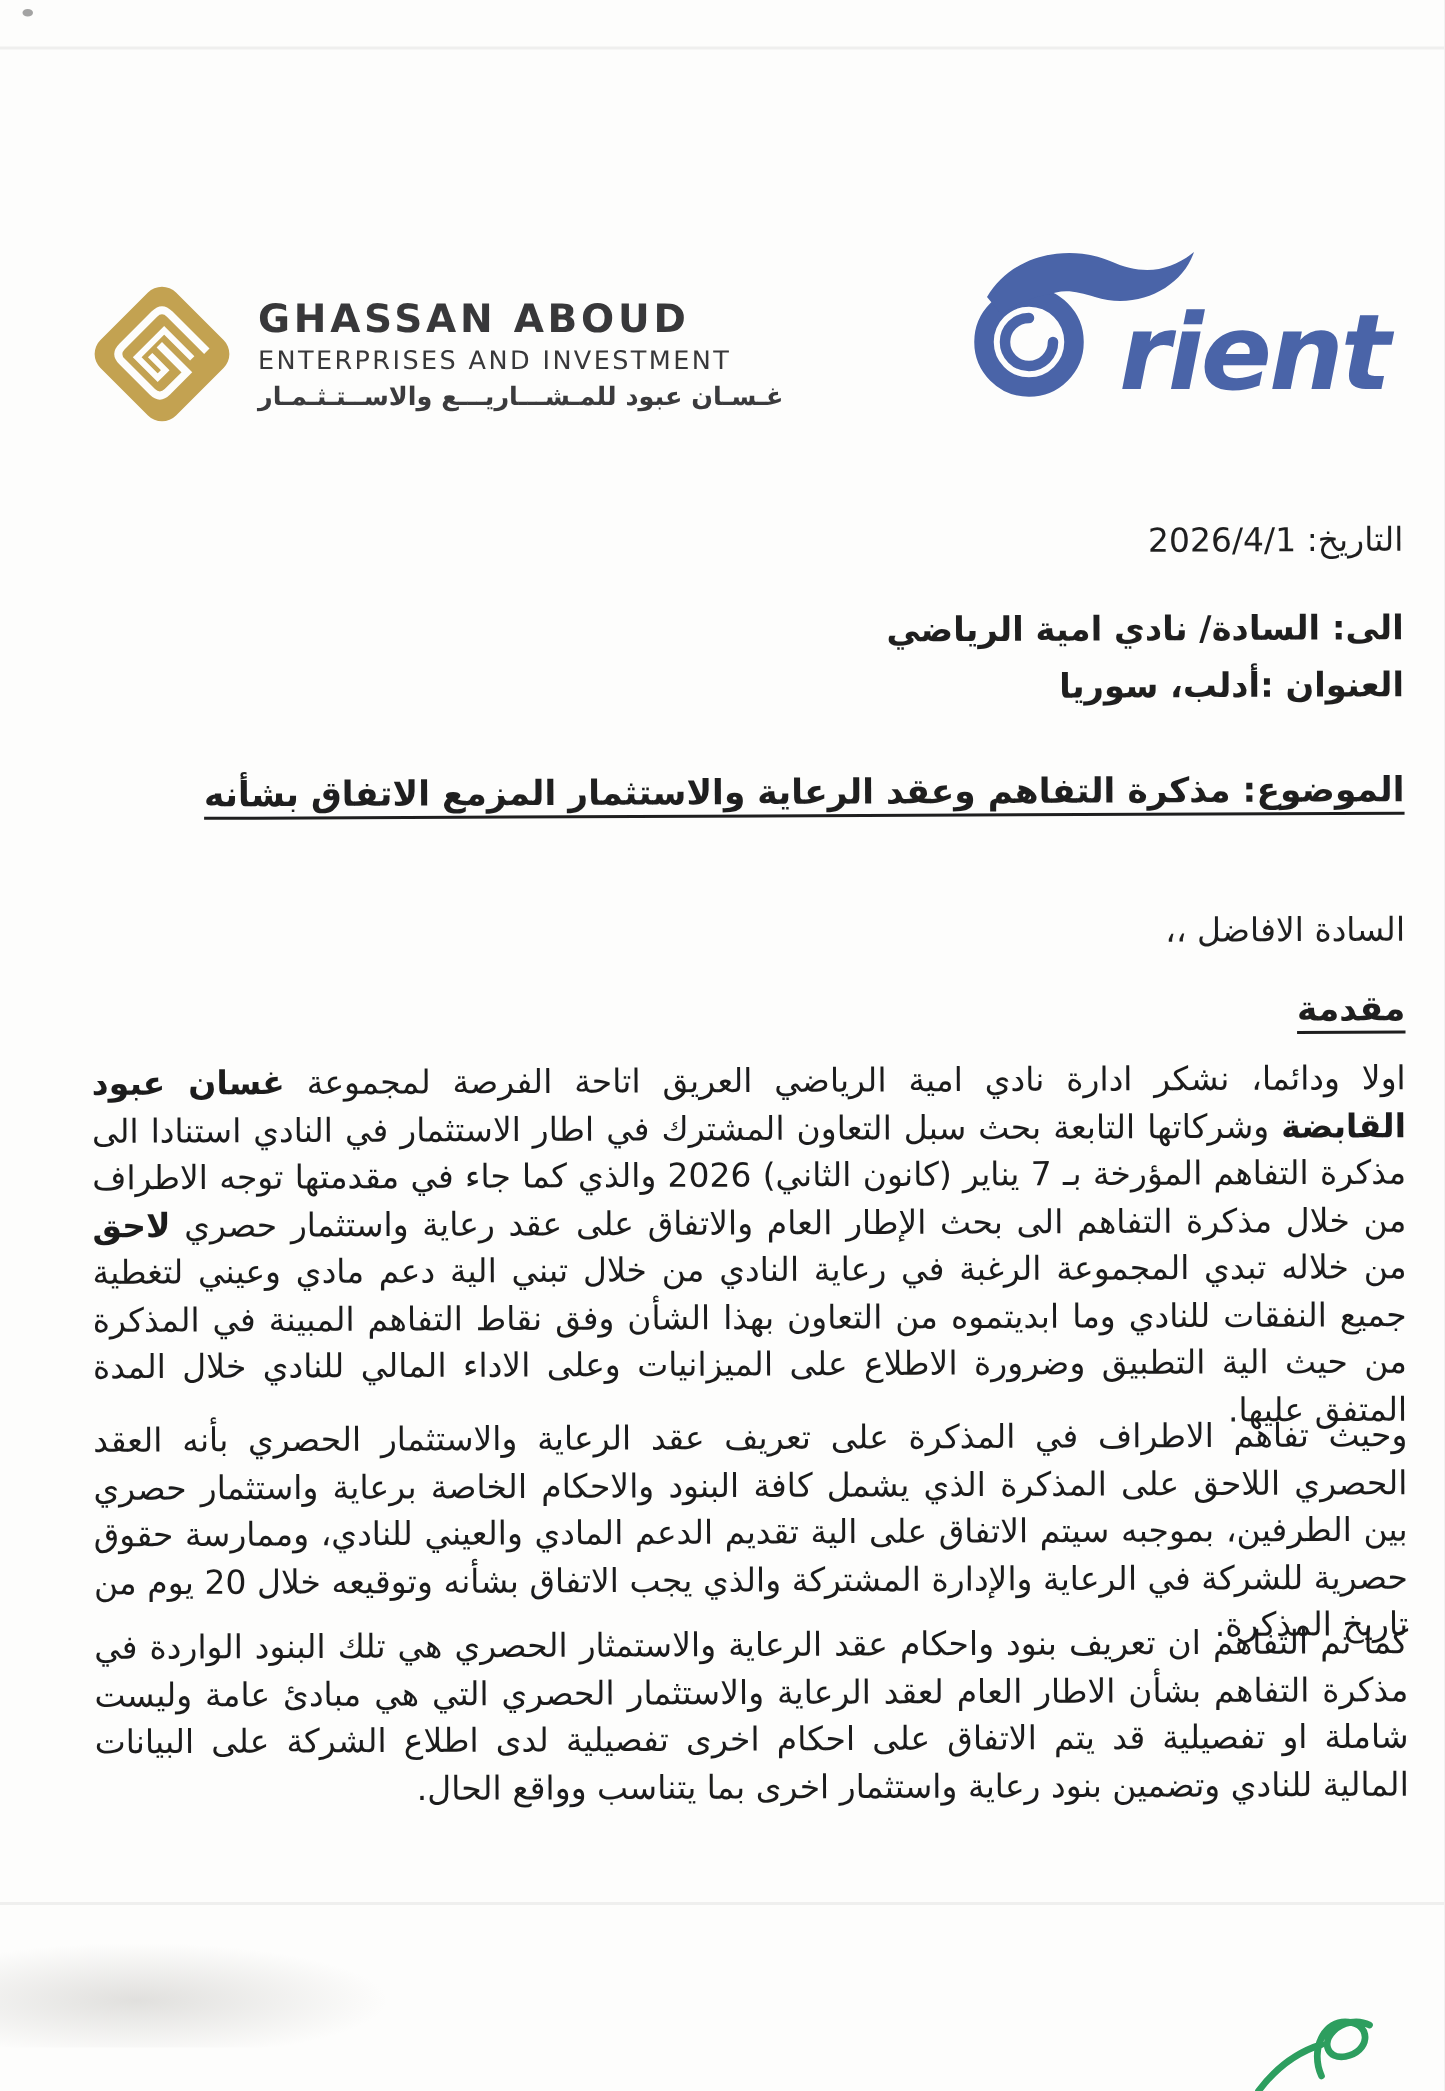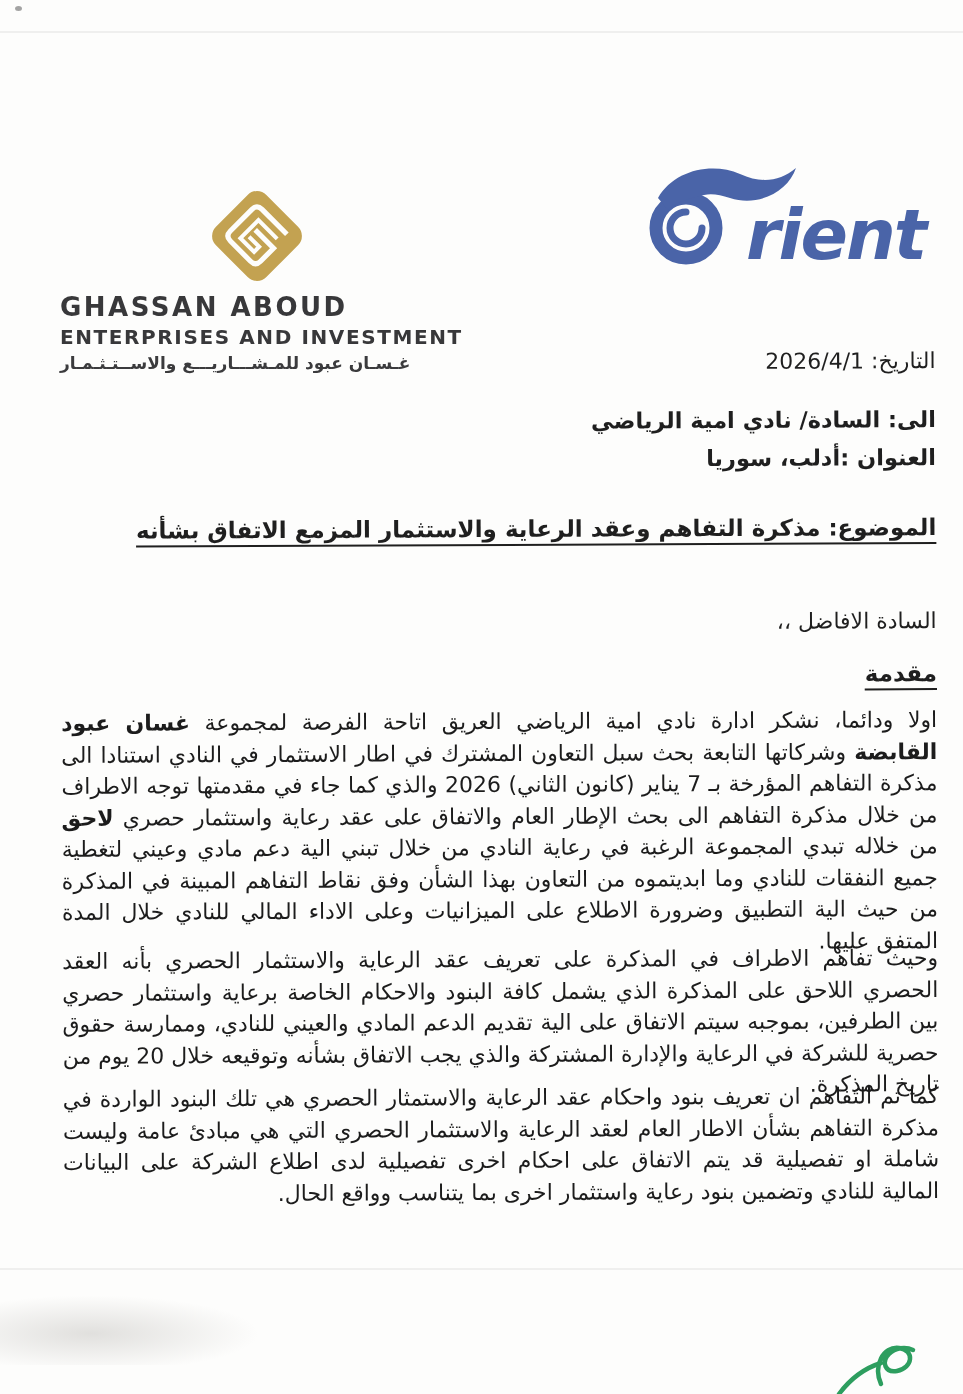--- a/index.html
+++ b/index.html
@@ -30,30 +30,30 @@
   .scanline {
     position: absolute; left: 0; width: 100%; height: 2px;
     background: rgba(180,180,178,.18);
   }
 
   
   .header { position: absolute; left: 0; top: 0; width: 100%; }
 
   .ghassan-logo {
     position: absolute; left: 52px; top: 180px;
-    display: flex; align-items: center; flex-direction: column;
+    display: flex; align-items: center;
   }
   .ghassan-mark { width: 112px; height: 112px; flex: 0 0 auto; }
   .ghassan-text { margin-left: 8px; color: #3b3b3d; }
   .ghassan-title {
     font-size: 26px; font-weight: 700; letter-spacing: 2.5px;
     color: #38383a; white-space: nowrap;
   }
   .ghassan-subtitle {
-    font-size: 20px; font-weight: 700; letter-spacing: 1.6px;
+    font-size: 17px; font-weight: 400; letter-spacing: 1.6px;
     margin-top: 3px; color: #38383a; white-space: nowrap;
   }
   .ghassan-arabic {
     direction: rtl; font-size: 17px; font-weight: 700;
     margin-top: 4px; color: #3b3b3d; text-align: left; white-space: nowrap;
   }
 
   .orient-logo { position: absolute; left: 628px; top: 162px; width: 310px; height: 112px; }
 
   

